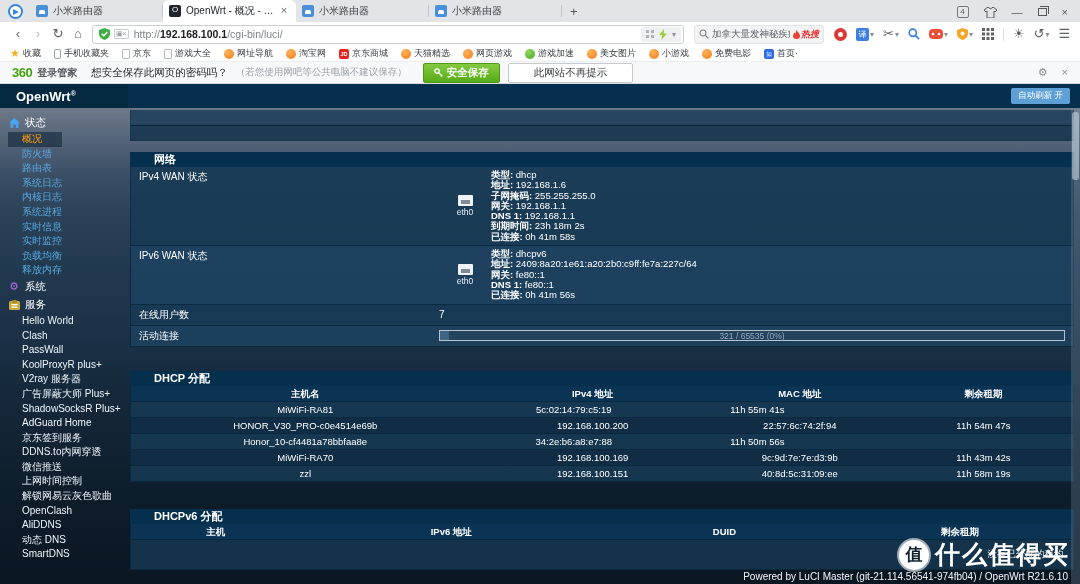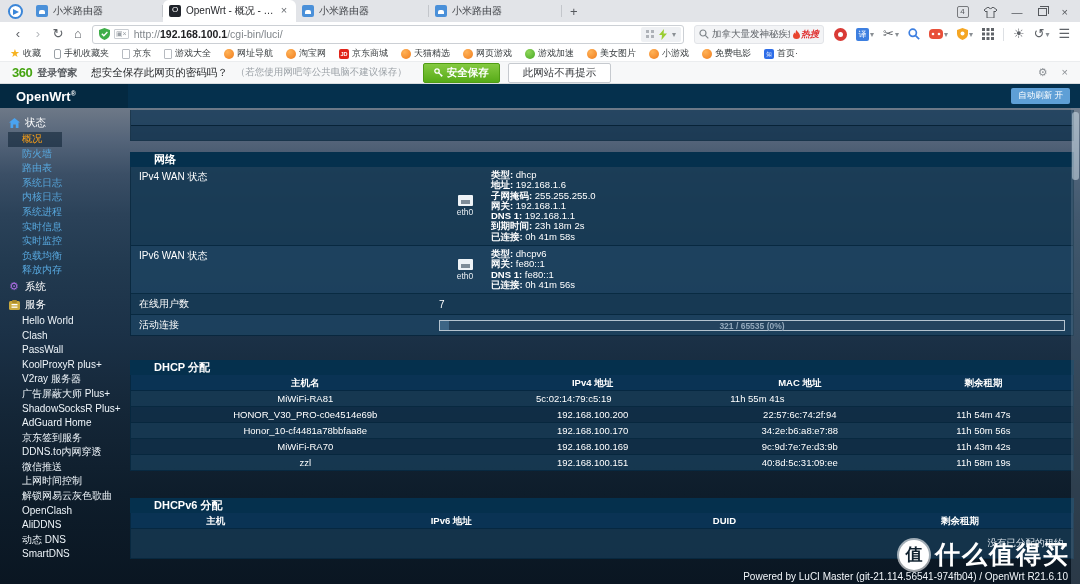--- a/index.html
+++ b/index.html
@@ -69,21 +69,21 @@
   .ic-jd { background:#e1251b; border-radius:2px !important; font-weight:bold; }
   .ic-zhihu { background:#2e6de8; border-radius:2px !important; }
 
   
   .pwdbar { height:22px; background:#f7f8f9; border-bottom:1px solid #d9dcdf; display:flex; align-items:center; padding:0 12px; gap:8px; flex:none; }
   .brand360 { color:#46a412; font-weight:bold; font-size:13px; letter-spacing:-0.5px; }
   .brand-sub { color:#565a5f; font-weight:bold; font-size:10px; margin-left:-3px; }
   .pwd-msg { color:#26282b; font-size:10.5px; margin-left:6px; }
   .pwd-note { color:#9aa0a6; font-size:9.5px; }
   .btn-save { display:flex; align-items:center; gap:4px; background:linear-gradient(#85ca41,#57ab18); color:#fff; font-size:10.5px; font-weight:bold; border:1px solid #4f9c14; border-radius:2px; padding:2px 10px; margin-left:8px; }
-  .btn-dismiss { background:#fff; border:1px solid #c6cacf; border-radius:2px; color:#33363a; font-size:10.5px; padding:2px 14px; }
+  .btn-dismiss { background:#fff; border:1px solid #c6cacf; border-radius:2px; color:#33363a; font-size:10.5px; padding:2px 25px; }
   .pwd-right { margin-left:auto; display:flex; gap:14px; color:#8a8f94; font-size:11px; }
 
   
   .page { flex:1; position:relative; overflow:hidden; color:#fff;
     background:linear-gradient(180deg,#828b98 0%,#6d7887 5%,#55657a 11%,#3b4f66 18%,#2b4259 26%,#223a50 36%,#1b3147 50%,#142637 66%,#0e1d2b 82%,#0a1622 100%); }
   .page-header { height:24px; background:#05304d; display:flex; align-items:center; justify-content:space-between; padding:0 10px 0 0; }
   .logo-wrap { width:128px; height:24px; background:#042941; display:flex; align-items:center; padding-left:16px; }
   .logo { font-size:13px; font-weight:bold; color:#fff; }
   .logo sup { font-size:7px; }
   .btn-refresh { background:#5e9fd6; color:#fff; font-size:8.5px; padding:2px 7px; border-radius:2px; }
@@ -113,21 +113,21 @@
   .cl { width:300px; flex:none; padding:3px 8px; font-size:10px; color:#fff; }
   .cv { flex:1; padding:3px 8px; font-size:10px; color:#fff; display:flex; align-items:center; }
   .iface { width:52px; flex:none; display:flex; flex-direction:column; align-items:center; gap:1px; font-size:8.5px; color:#e8eef3; }
   .iface-box { width:15px; height:11px; background:#eef3f7; border-radius:1px; position:relative; }
   .iface-box::after { content:""; position:absolute; left:3px; bottom:2px; width:9px; height:4px; background:#7e8c98; }
   .dlist { flex:1; }
   .dline { font-size:9.5px; line-height:10.3px; white-space:nowrap; }
   .dline .dk { font-weight:bold; }
   .pbar { flex:1; height:11px; border:1px solid #b4c3cf; background:#24435e; position:relative; }
   .pbar-fill { width:1.5%; height:100%; background:#3d6585; }
-  .pbar-text { position:absolute; inset:0; text-align:center; font-size:8.5px; line-height:10px; color:#93a9bc;font-weight:bold; }
+  .pbar-text { position:absolute; inset:0; text-align:center; font-size:8.5px; line-height:10px; color:#93a9bc; }
 
   .dhcp-h { margin-top:24px; }
   .grid-head { display:flex; background:#0a3354; border:1px solid rgba(5,37,60,.8); border-top:none; }
   .grid-head .gc { font-weight:bold; }
   .grow { display:flex; background:rgba(23,58,84,.88); border:1px solid rgba(5,37,60,.8); border-top:none; }
   .grow:nth-child(even) { background:rgba(16,47,72,.88); }
   .gc { font-size:9.5px; line-height:15px; height:15px; text-align:center; color:#fff; overflow:hidden; white-space:nowrap; }
   .c4-1{width:37%;} .c4-2{width:24%;} .c4-3{width:20%;} .c4-4{width:19%;}
   .v6-1{width:18%;} .v6-2{width:32%;} .v6-3{width:26%;} .v6-4{width:24%;}
   .dhcpv6-h { margin-top:27px; }
@@ -448,20 +448,21 @@
           </div>
           <div class="nrow alt">
             <div class="cl">IPv6 WAN 状态</div>
             <div class="cv">
               <span class="iface">
                 <span class="iface-box"></span>
                 <span>eth0</span>
               </span>
               <div class="dlist">
                   <div class="dline"><span class="dk">类型:</span><span> dhcpv6</span></div>
+                  <div class="dline"><span class="dk">地址:</span><span> 2409:8a20:1e61:a20:2b0:c9ff:fe7a:227c/64</span></div>
                   <div class="dline"><span class="dk">网关:</span><span> fe80::1</span></div>
                   <div class="dline"><span class="dk">DNS 1:</span><span> fe80::1</span></div>
                   <div class="dline"><span class="dk">已连接:</span><span> 0h 41m 56s</span></div>
                 </div>
             </div>
           </div>
           <div class="nrow">
             <div class="cl">在线用户数</div>
             <div class="cv">7</div>
           </div>
@@ -490,21 +491,20 @@
             <span class="gc c4-4">11h 55m 41s</span>
           </div>
             <div class="grow">
             <span class="gc c4-1">HONOR_V30_PRO-c0e4514e69b</span>
             <span class="gc c4-2">192.168.100.200</span>
             <span class="gc c4-3">22:57:6c:74:2f:94</span>
             <span class="gc c4-4">11h 54m 47s</span>
           </div>
             <div class="grow">
             <span class="gc c4-1">Honor_10-cf4481a78bbfaa8e</span>
-            <span class="gc c4-2">192.168.100.170</span>
             <span class="gc c4-3">34:2e:b6:a8:e7:88</span>
             <span class="gc c4-4">11h 50m 56s</span>
           </div>
             <div class="grow">
             <span class="gc c4-1">MiWiFi-RA70</span>
             <span class="gc c4-2">192.168.100.169</span>
             <span class="gc c4-3">9c:9d:7e:7e:d3:9b</span>
             <span class="gc c4-4">11h 43m 42s</span>
           </div>
             <div class="grow">

